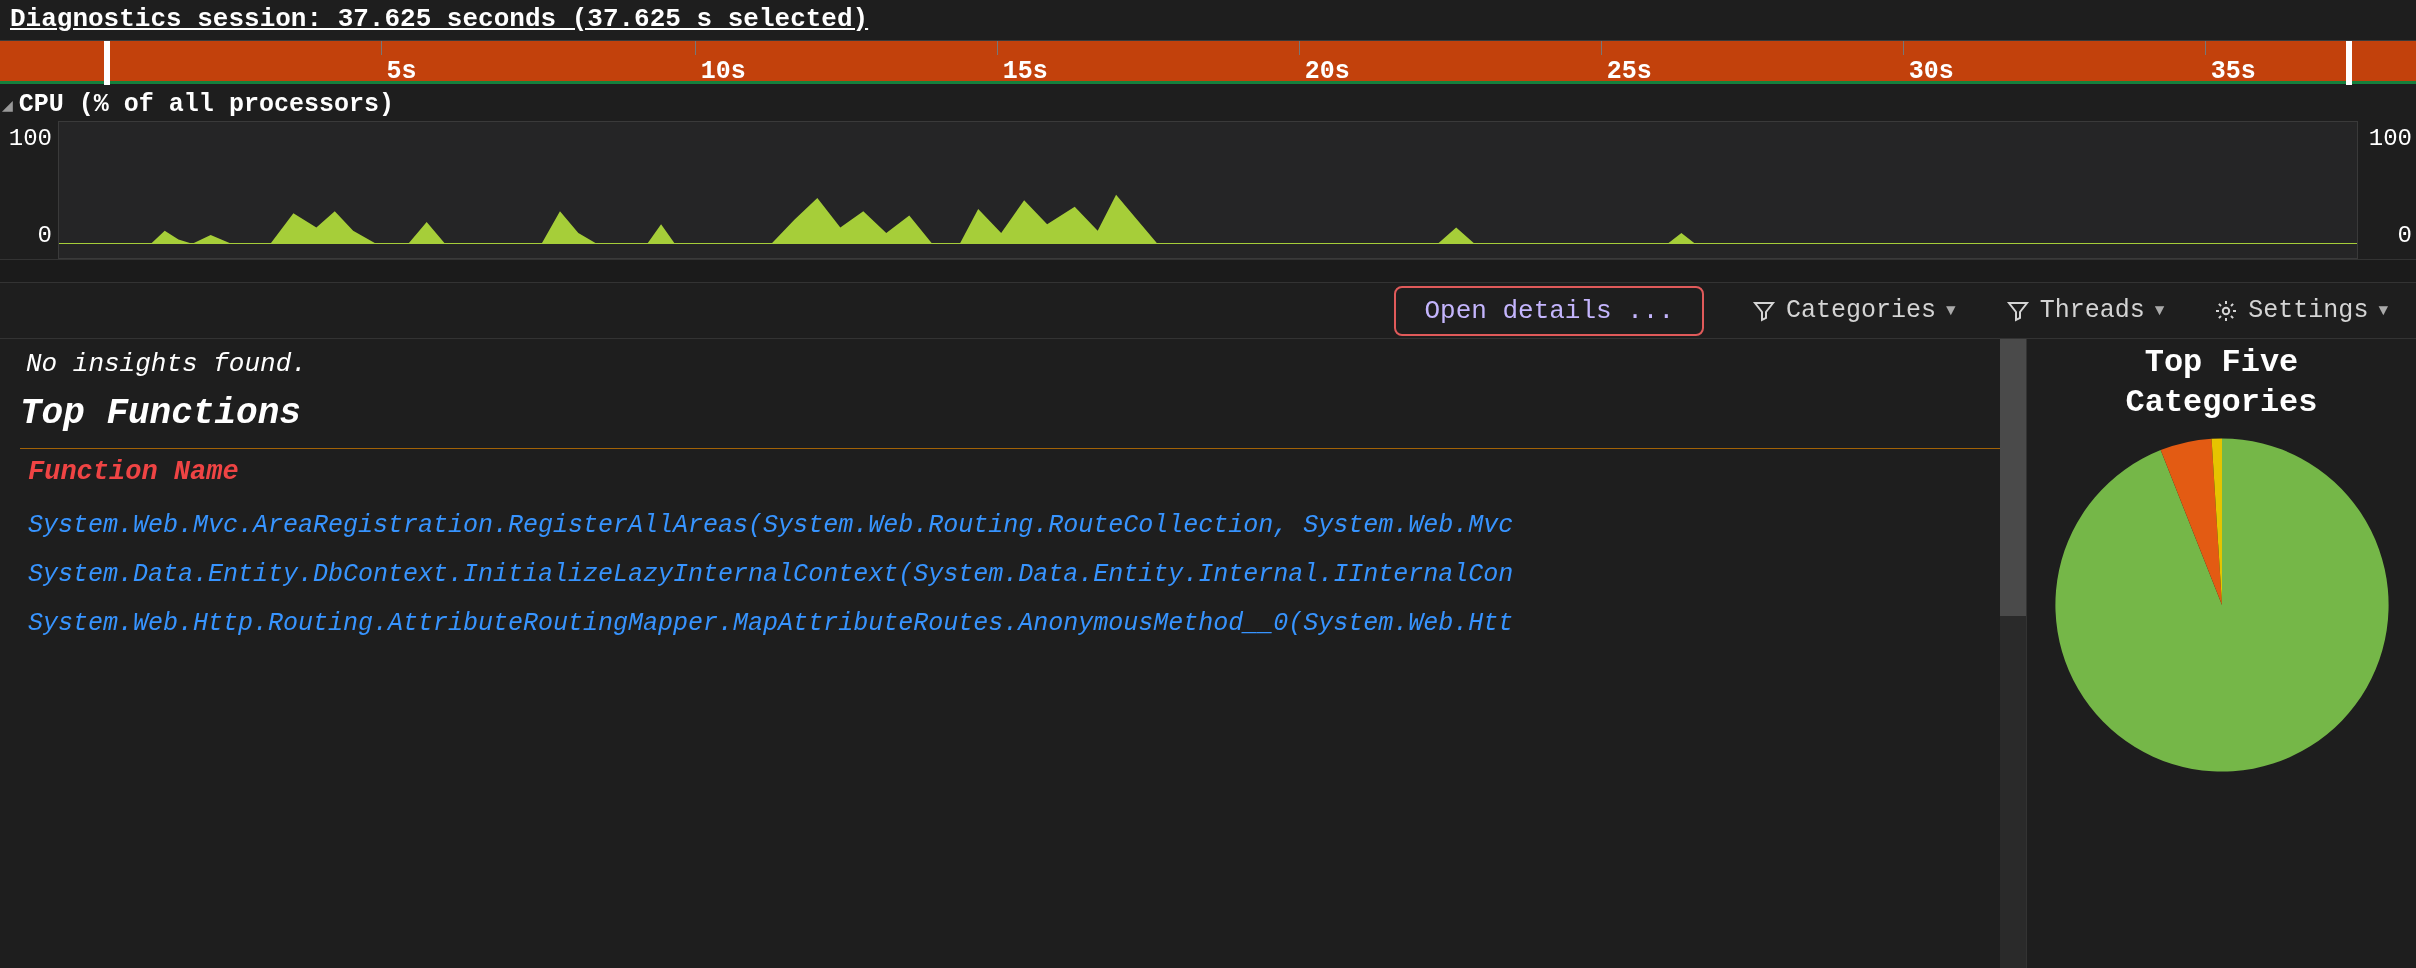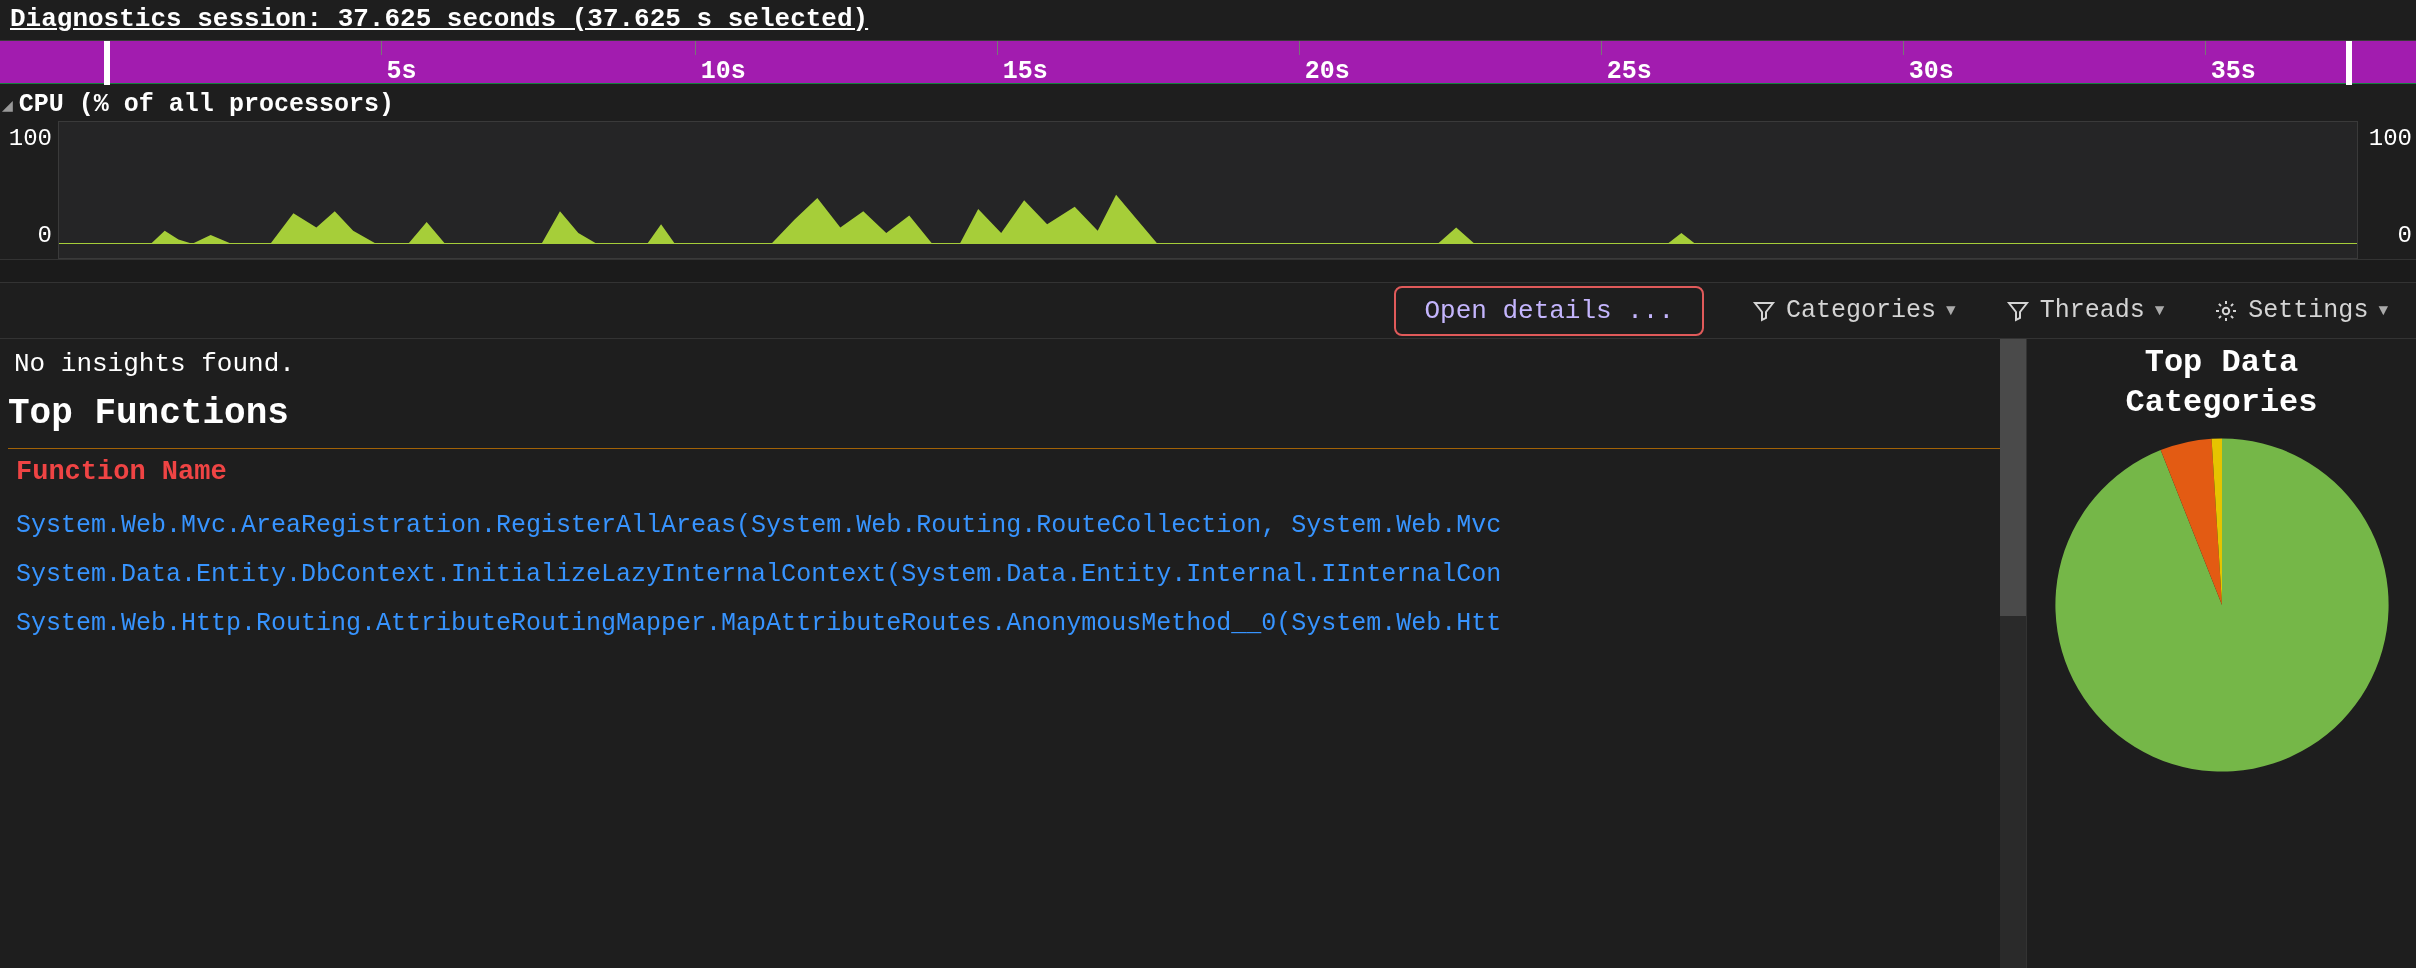--- a/index.html
+++ b/index.html
@@ -20,23 +20,23 @@
     color: #ffffff;
     font-weight: bold;
     font-size: 26px;
     text-decoration: underline;
   }
 
   
   .timeline {
     position: relative;
     height: 44px;
-    background: #a21caf;
+    background: #c2410c;
     border-top: 1px solid #3a3a3a;
-    border-bottom: 1px solid #15803d;
+    border-bottom: 3px solid #15803d;
   }
   .timeline .marker {
     position: absolute;
     top: 0;
     width: 6px;
     height: 44px;
     background: #ffffff;
   }
   .timeline .tick {
     position: absolute;
@@ -149,21 +149,22 @@
   
   .main {
     flex: 1;
     display: flex;
     min-height: 0;
   }
   .left-pane {
     flex: 1;
     position: relative;
     min-width: 0;
-    padding: 6px 0 0 8px;
+    padding: 6px 0 0 20px;
+    font-style: italic;
   }
   .left-pane .scroll-track {
     position: absolute;
     top: 0; right: 0;
     width: 26px;
     height: 100%;
     background: #2a2a2a;
   }
   .left-pane .scroll-thumb {
     position: absolute;
@@ -308,21 +309,21 @@
     <div class="col-header">Function Name</div>
     <div class="func-list">
       <div class="func">System.Web.Mvc.AreaRegistration.RegisterAllAreas(System.Web.Routing.RouteCollection, System.Web.Mvc</div>
       <div class="func">System.Data.Entity.DbContext.InitializeLazyInternalContext(System.Data.Entity.Internal.IInternalCon</div>
       <div class="func">System.Web.Http.Routing.AttributeRoutingMapper.MapAttributeRoutes.AnonymousMethod__0(System.Web.Htt</div>
     </div>
   </div>
 
   <div class="right-pane">
     <div class="pie-title">
-      <span>Top Data</span><br>
+      <span>Top Five</span><br>
       <span>Categories</span>
     </div>
     <div class="pie-wrap">
       <svg id="pie-svg" viewBox="0 0 200 200">
           <path d="M 100 100 L 100 2 A 98 98 0 1 1 63.923793836901496 8.88190438295139 Z" fill="#75b748"></path>
           <path d="M 100 100 L 63.923793836901496 8.88190438295139 A 98 98 0 0 1 93.84652908612722 2.193380614029394 Z" fill="#e35b13"></path>
           <path d="M 100 100 L 93.84652908612722 2.193380614029394 A 98 98 0 0 1 99.99999999999999 2 Z" fill="#e6c400"></path>
         </svg>
     </div>
   </div>

